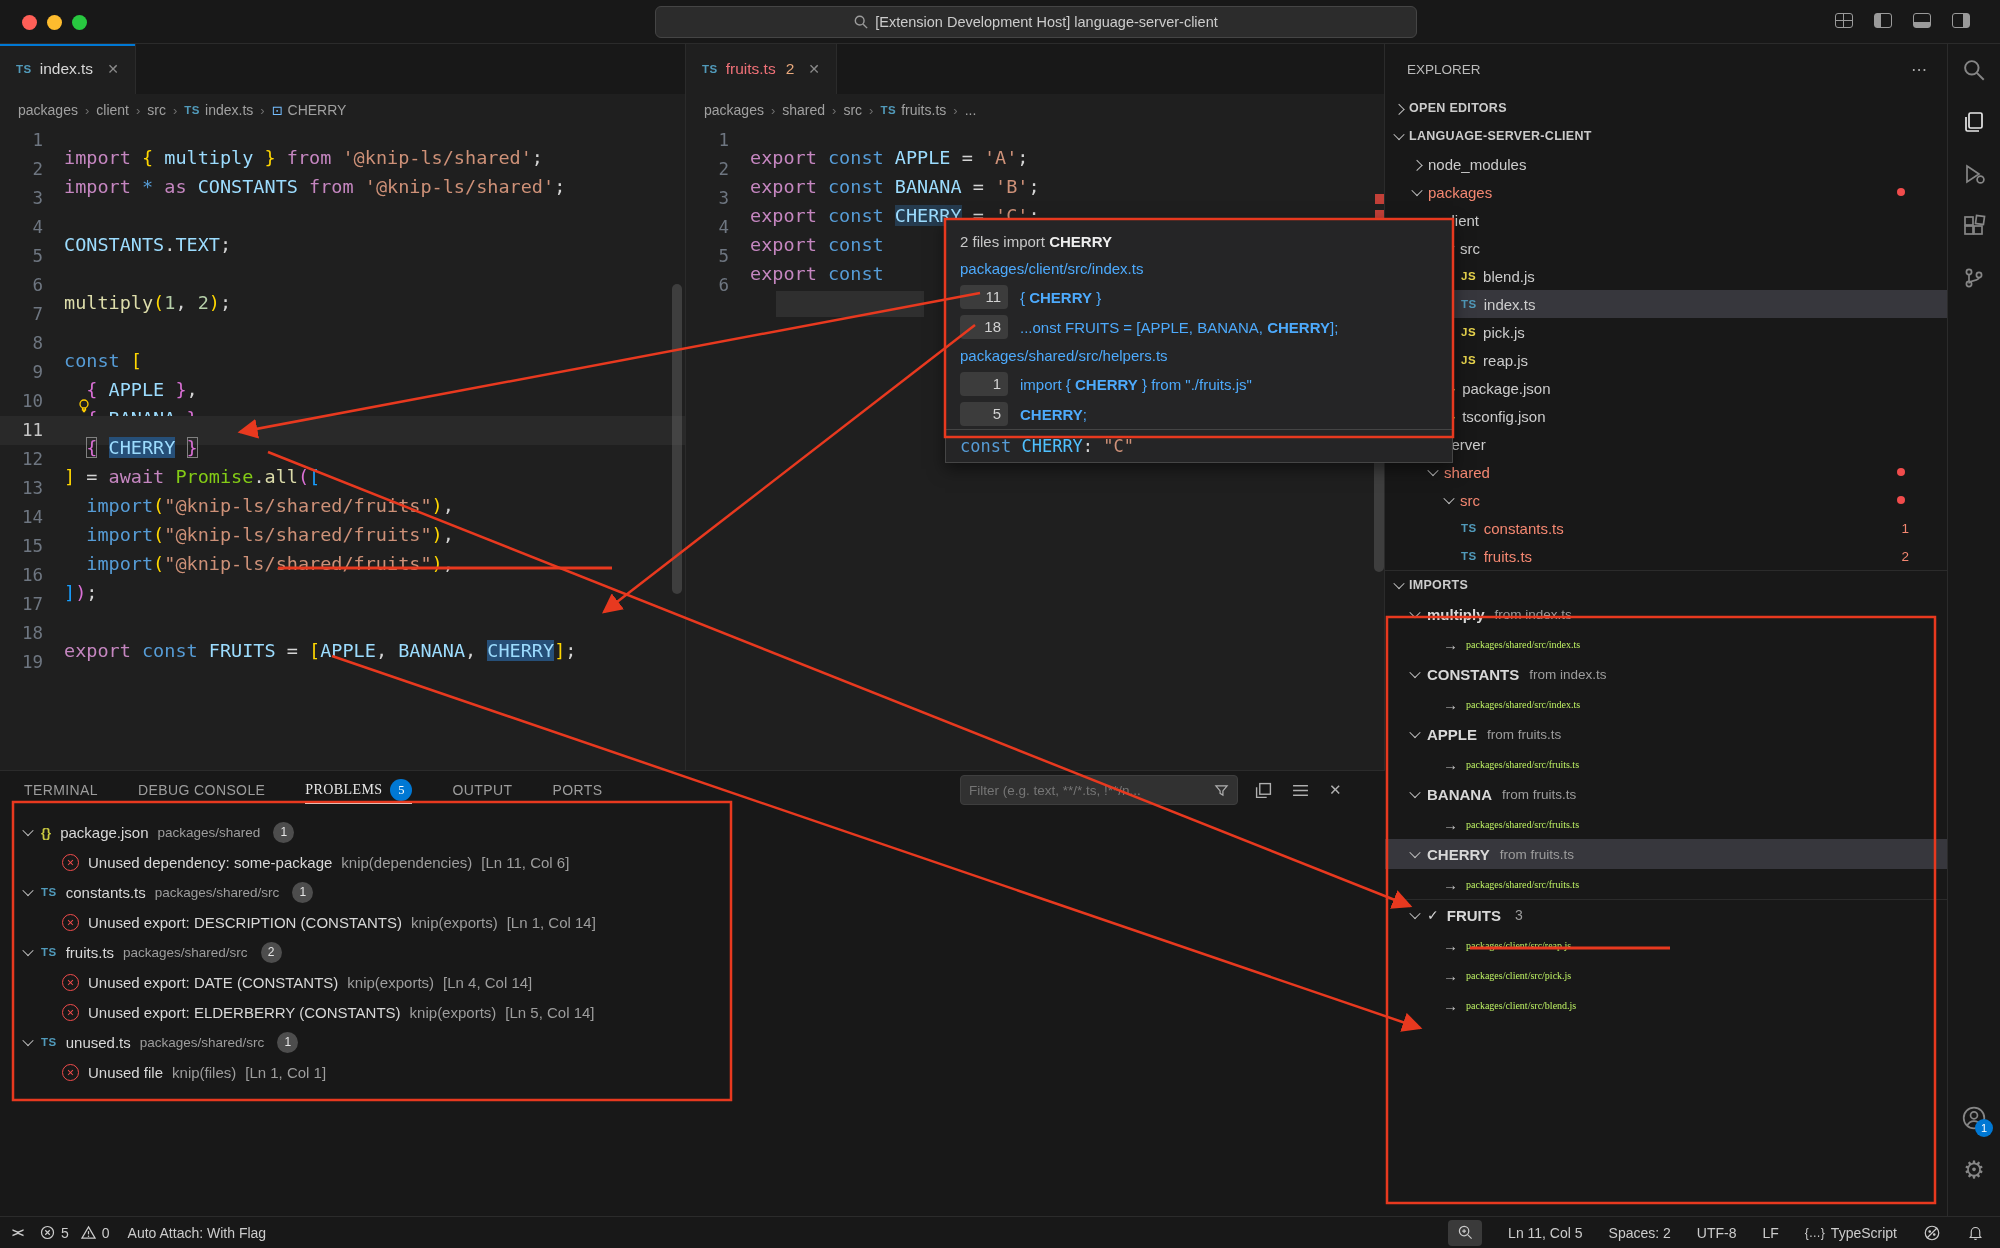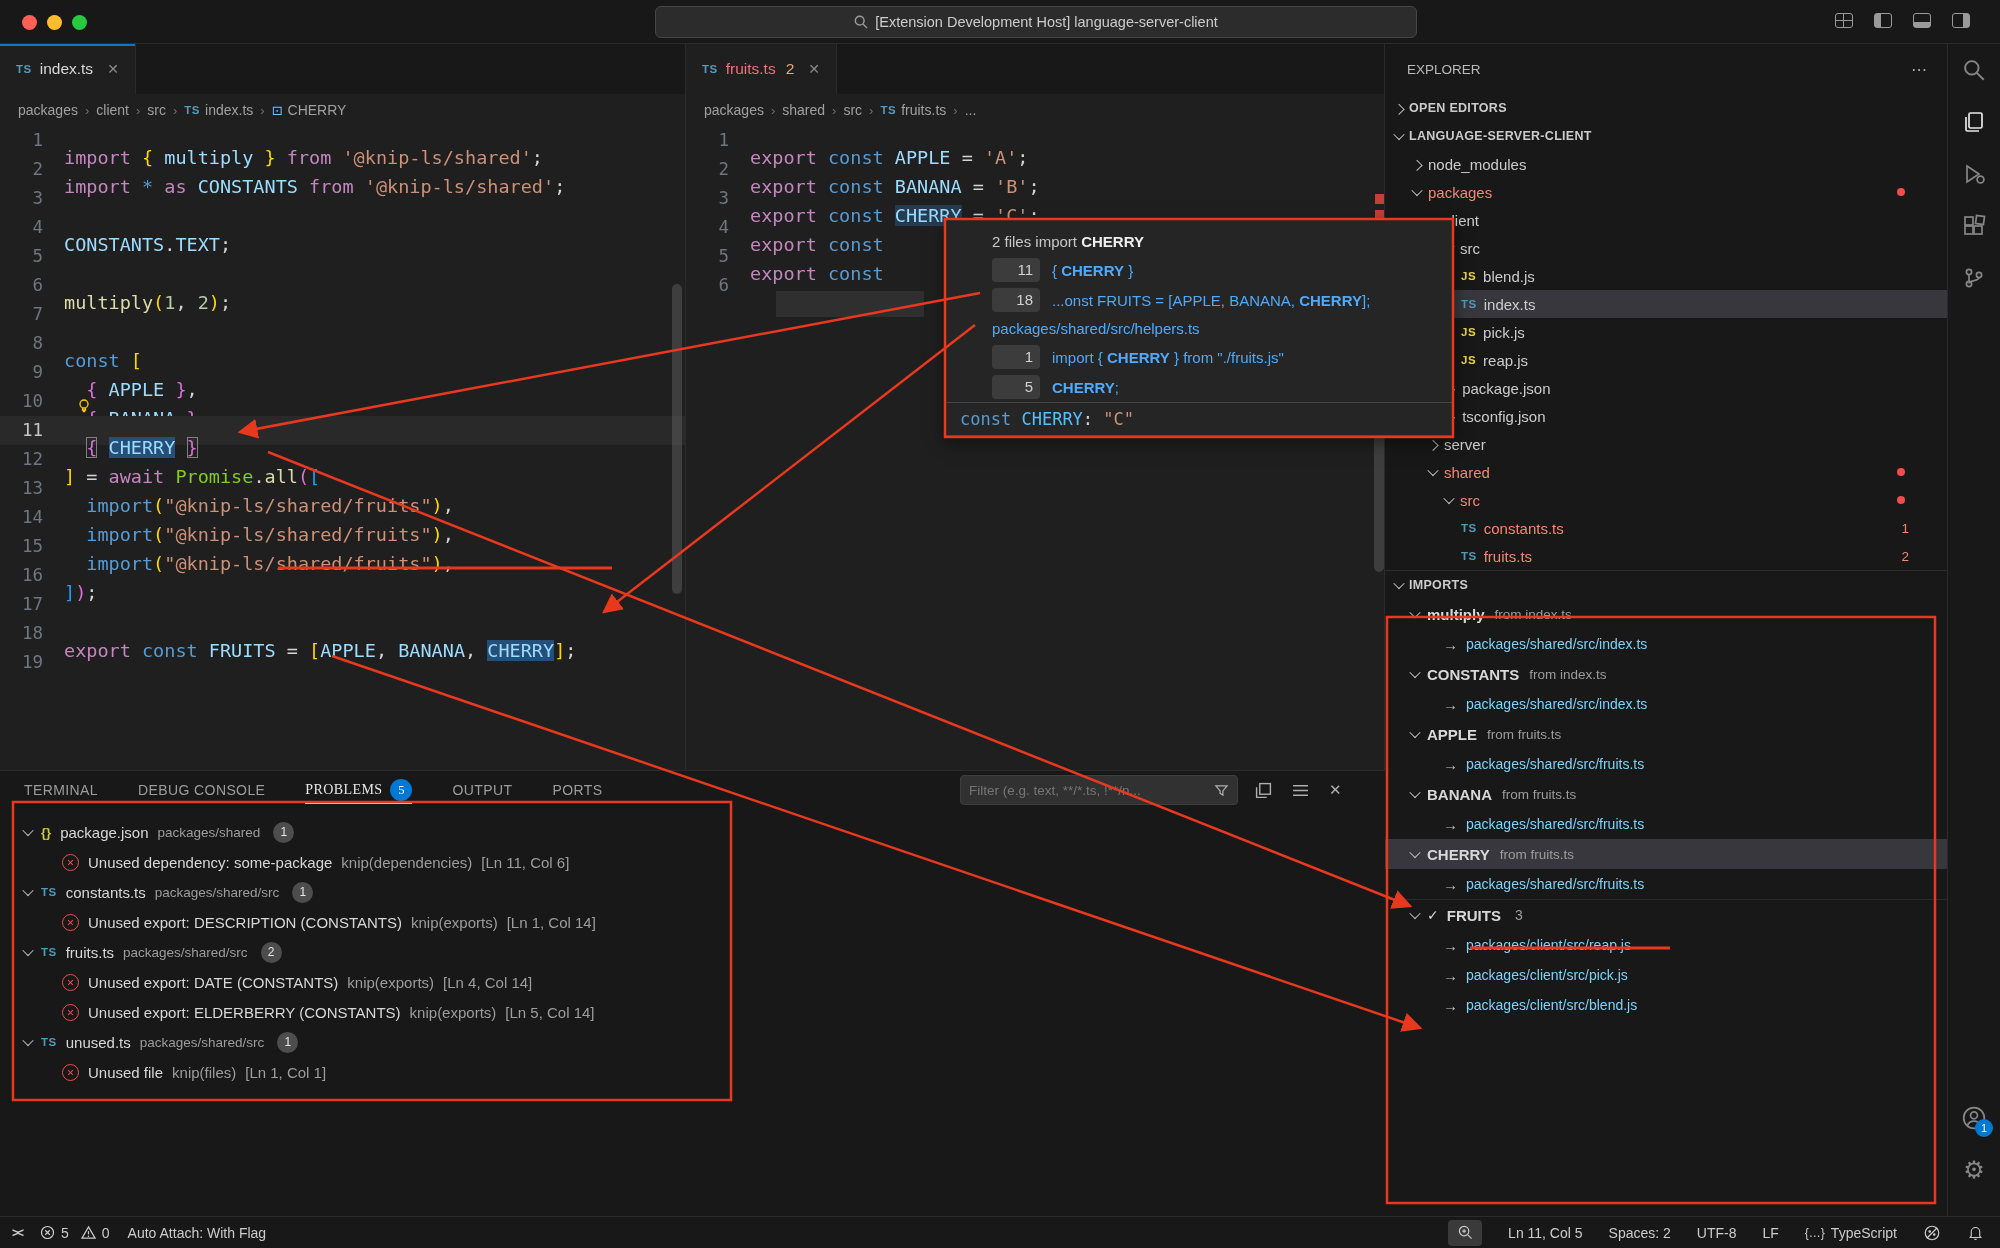--- a/index.html
+++ b/index.html
@@ -46,21 +46,21 @@
   .tok-p{color:#d4d4d4} .tok-b1{color:#FFD700} .tok-b2{color:#DA70D6} .tok-b3{color:#179FFF}
   .tok-sel{background:#264f78} .tok-hl{background:rgba(44,93,138,.45)}
   .tok-bm{outline:1px solid #808080; outline-offset:-1px;}
   .bulb { position:absolute; left:76px; top:6px; width:16px; height:16px; }
   .ghostbox { display:inline-block; margin-left:26px; width:148px; height:26px; vertical-align:middle; background:#2f2f2f; }
   .vscroll { position:absolute; width:10px; border-radius:5px; background:rgba(121,121,121,.35); }
   .scrollmark { position:absolute; width:9px; background:#c24038; }
   
   #tooltip { position:absolute; left:945px; top:219px; width:508px; background:#252526; border:1px solid #454545;
              box-shadow:0 6px 16px rgba(0,0,0,.5); z-index:50; }
-  #tooltip .refs { padding:8px 14px 0 14px;margin-left:32px; }
+  #tooltip .refs { padding:8px 14px 0 14px; }
   .tt-header { font-size:15px; color:#c8c8c8; height:27px; line-height:27px; }
   .tt-header b { color:#eeeeee; }
   .tt-link { font-size:15px; color:#4daafc; height:27px; line-height:27px; }
   .tt-ref { display:flex; align-items:center; height:30px; gap:12px; }
   .tt-badge { flex:0 0 48px; height:24px; background:#3c3c3c; border-radius:4px; color:#d2d2d2; font-size:15px;
               text-align:right; line-height:24px; padding-right:7px; }
   .tt-code { color:#4daafc; font-size:15px; white-space:pre; overflow:hidden; }
   .tt-code b { font-weight:bold; }
   #tooltip .decl { border-top:1px solid #454545; padding:6px 14px; font-family:"DejaVu Sans Mono","Liberation Mono",monospace;
                    font-size:17px; white-space:pre; }
@@ -77,21 +77,21 @@
   .trow { height:28px; display:flex; align-items:center; gap:7px; font-size:15px; color:#cccccc; position:relative; }
   .trow.selected { background:#37373d; }
   .trow .err { color:#f48771; }
   .trow .dot { position:absolute; right:42px; width:8px; height:8px; border-radius:50%; background:#f14c4c; }
   .trow .nbadge { position:absolute; right:38px; color:#f48771; font-size:13.5px; }
   .view-sect { border-top:1px solid #2b2b2b; }
   .vrow { height:30px; display:flex; align-items:center; gap:8px; font-size:15px; color:#cccccc; }
   .vrow.selected { background:#37373d; }
   .vrow .fromtxt { color:#9d9d9d; font-size:13.5px; margin-left:2px; }
   .vrow .arrow { color:#c0c0c0; font-size:15px; }
-  .vrow .target { color:#7dd3fc; font-size:14px; }
+  .vrow .target { color:#bef264; font-size:10px;font-family:Liberation Serif, serif; }
   .vrow .cnt { color:#9d9d9d; font-size:14px; margin-left:6px; }
   .vrow .chk { color:#d4d4d4; font-size:14px; }
   
   #activitybar { position:absolute; left:1948px; top:44px; width:52px; height:1172px; background:#181818; }
   .ab-item { width:52px; height:52px; display:flex; align-items:center; justify-content:center; color:#868686; position:relative; }
   .ab-item.active { color:#e7e7e7; }
   .ab-bottom { position:absolute; bottom:20px; left:0; width:52px; }
   .ab-badge { position:absolute; right:7px; bottom:7px; background:#0078d4; color:#fff; font-size:11px; width:18px; height:18px;
               border-radius:50%; display:flex; align-items:center; justify-content:center; }
   
@@ -247,20 +247,21 @@
       <div class="cline"><span class="gut">6</span><span class="ctext"><span class="ghostbox"></span></span></div>
     </div>
   <div class="vscroll" style="left:688px; top:188px; height:340px;"></div>
   <div class="scrollmark" style="left:689px; top:150px; height:10px;"></div>
   <div class="scrollmark" style="left:689px; top:166px; height:10px;"></div>
 </div>
 
 <div id="tooltip">
   <div class="refs" id="tt-refs">
       <div class="tt-header"><span>2 files import </span><b>CHERRY</b></div>
+      <div class="tt-link">packages/client/src/index.ts</div>
       <div class="tt-ref">
         <span class="tt-badge">11</span>
         <span class="tt-code"><span>{ </span><b>CHERRY</b><span> }</span></span>
       </div>
       <div class="tt-ref">
         <span class="tt-badge">18</span>
         <span class="tt-code"><span>...onst FRUITS = [APPLE, BANANA, </span><b>CHERRY</b><span>];</span></span>
       </div>
       <div class="tt-link">packages/shared/src/helpers.ts</div>
       <div class="tt-ref">

